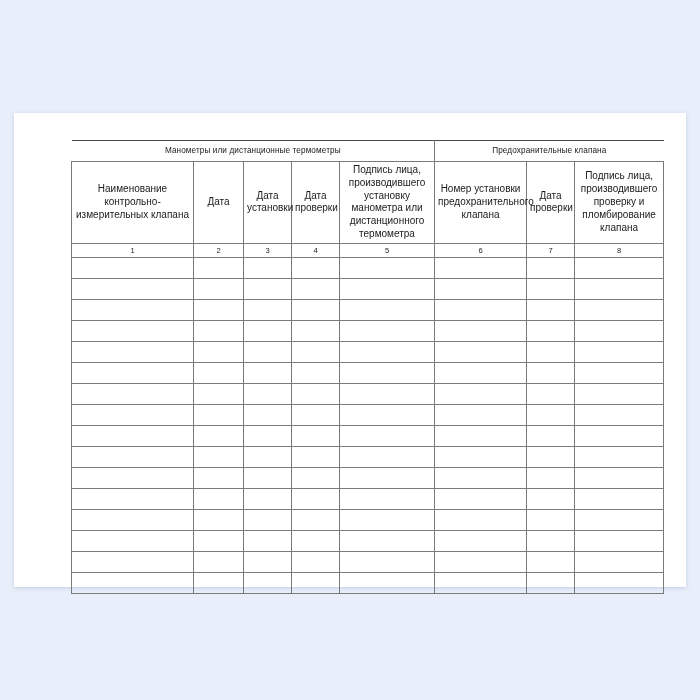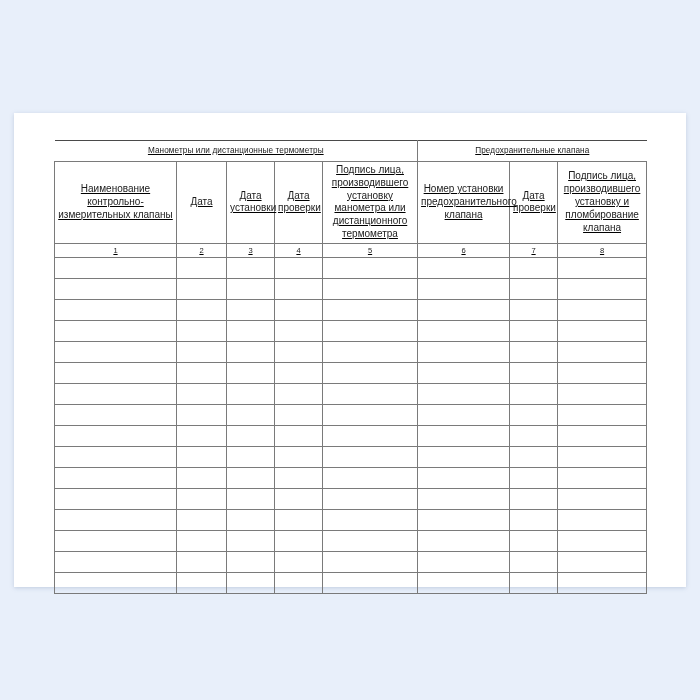--- a/index.html
+++ b/index.html
@@ -17,25 +17,24 @@
     position: absolute;
     left: 14px;
     top: 113px;
     width: 672px;
     height: 474px;
     background: #ffffff;
     box-shadow: 0 1px 4px rgba(120,140,175,0.35);
   }
   #sheet {
     position: absolute;
-    left: 40px;
+    left: 57px;
     top: 27px;
     width: 592px;
     height: 425px;
-    text-decoration: underline;
   }
   table.journal {
     border-collapse: collapse;
     table-layout: fixed;
     width: 592px;
     font-family: "Liberation Sans", sans-serif;
     color: #1a1a1a;
   }
   table.journal td, table.journal th {
     border: 1px solid #7a7a7a;
@@ -87,28 +86,28 @@
         <col style="width:92px">
         <col style="width:48px">
         <col style="width:89px">
       </colgroup>
       <tbody>
         <tr class="group-row">
           <td class="grp-left" colspan="5">Манометры или дистанционные термометры</td>
           <td colspan="3">Предохранительные клапана</td>
         </tr>
         <tr class="head-row">
-          <td>Наименование контрольно-измерительных клапаны</td>
+          <td>Наименование контрольно-измерительных клапана</td>
           <td>Дата</td>
           <td>Дата установки</td>
           <td>Дата проверки</td>
           <td>Подпись лица, производившего установку манометра или дистанционного термометра</td>
           <td>Номер установки предохранительного клапана</td>
           <td>Дата проверки</td>
-          <td>Подпись лица, производившего установку и пломбирование клапана</td>
+          <td>Подпись лица, производившего проверку и пломбирование клапана</td>
         </tr>
         <tr class="num-row">
           <td>1</td>
           <td>2</td>
           <td>3</td>
           <td>4</td>
           <td>5</td>
           <td>6</td>
           <td>7</td>
           <td>8</td>

